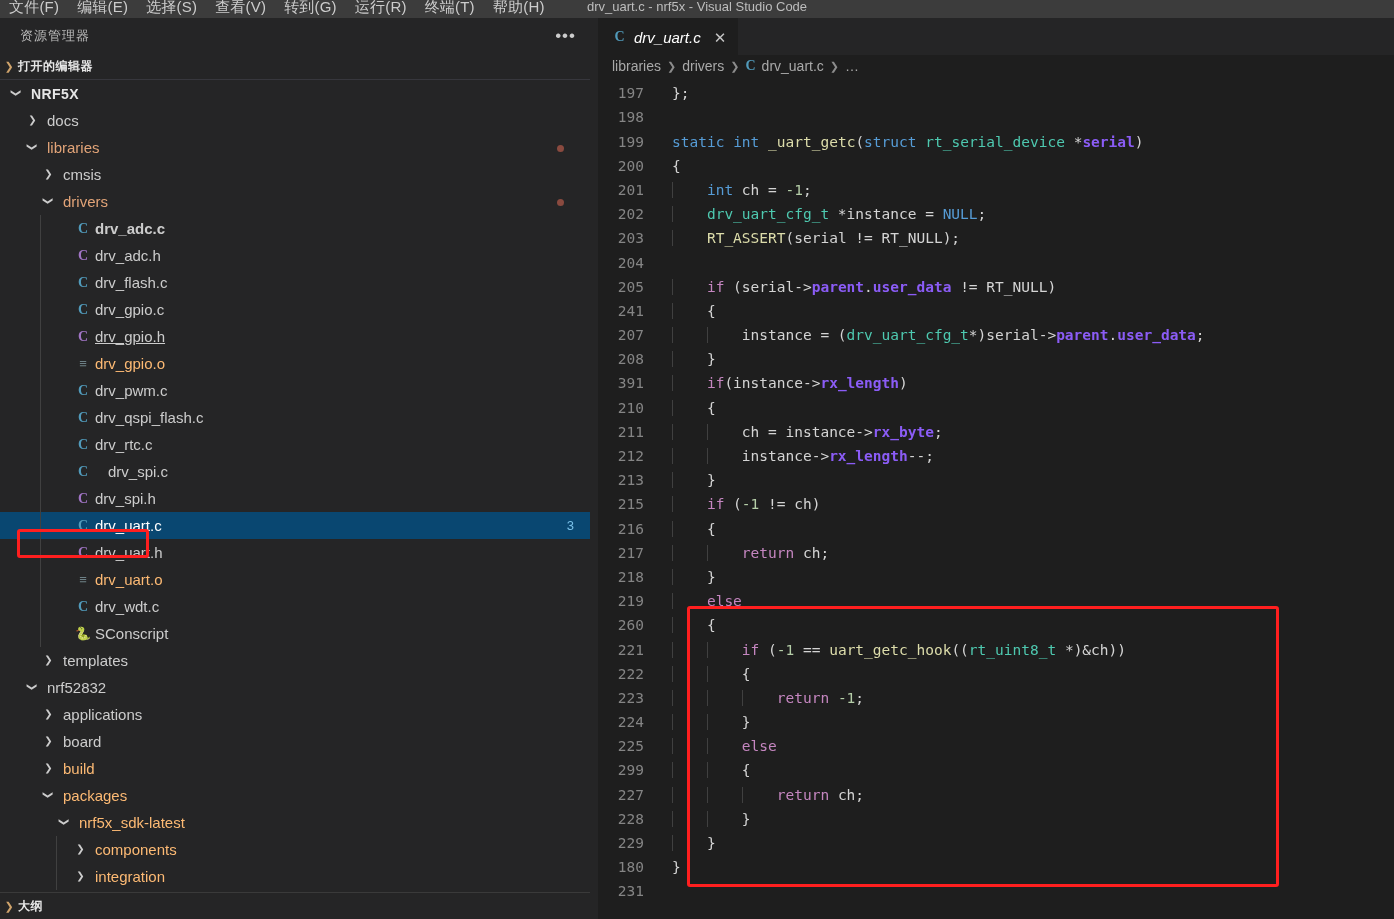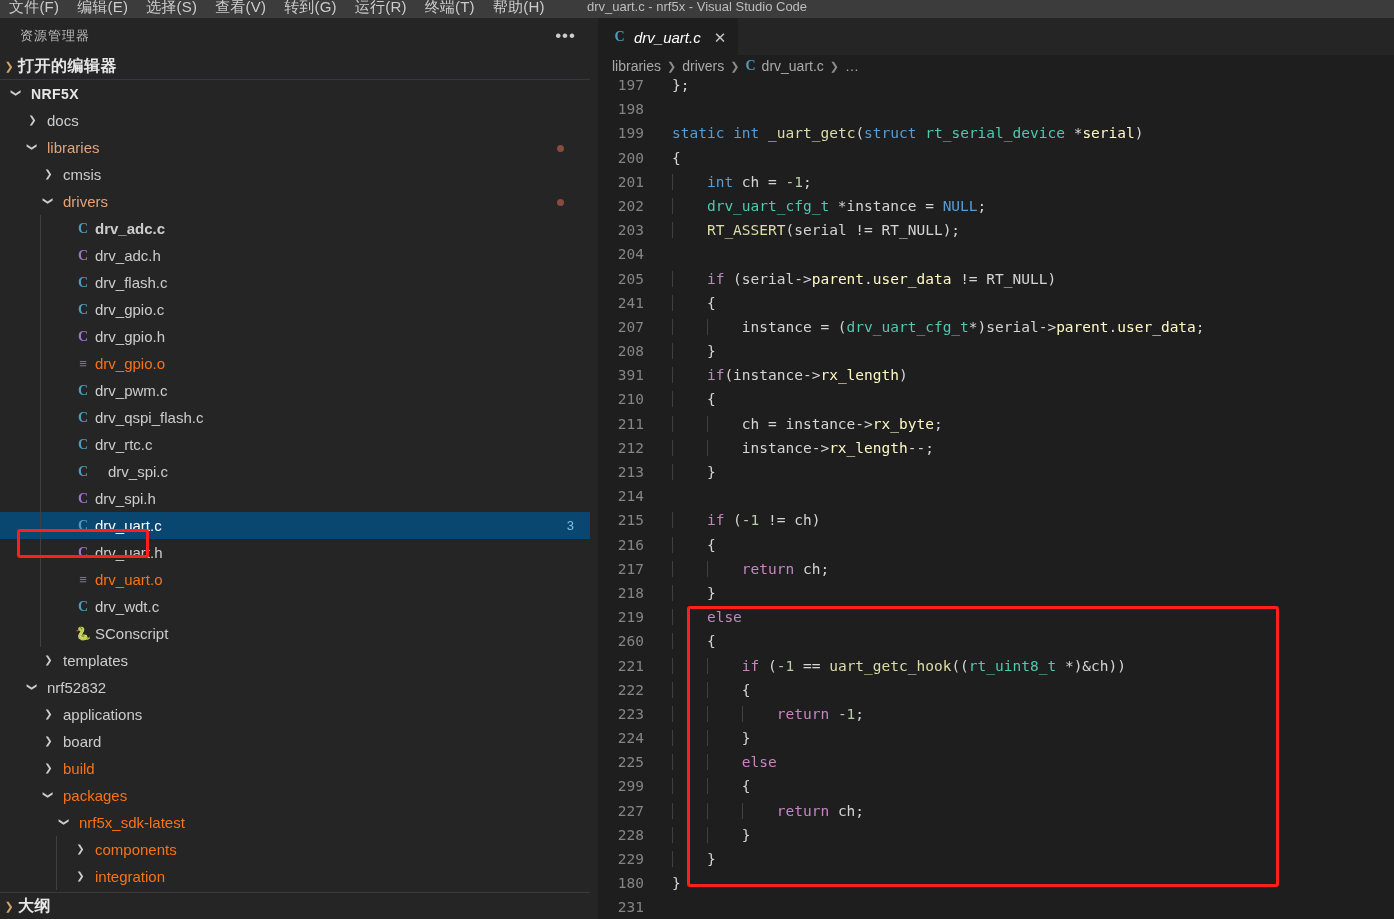--- a/index.html
+++ b/index.html
@@ -45,21 +45,21 @@
   .dots { color: #cccccc; font-size: 17px; letter-spacing: 1px; line-height: 10px; }
 
   .section-open-editors {
     height: 27px; display: flex; align-items: center;
     border-bottom: 1px solid #37373d;
   }
   .sec-chevron {
     width: 18px; text-align: center; color: #cfa36b; font-size: 11px;
   }
   .sec-label {
-    font-size: 16px; font-weight: bold; color: #e7e7e7; letter-spacing: .5px;
+    font-size: 12px; font-weight: bold; color: #e7e7e7; letter-spacing: .5px;
   }
 
   .tree { position: relative; }
   .row {
     position: relative; height: 27px; display: flex; align-items: center;
     white-space: nowrap; cursor: pointer;
   }
   .row.selected { background: #094771; }
   .row .ind { display: inline-block; }
   .twisty {
@@ -76,21 +76,21 @@
     font-size: 14px; font-weight: bold; font-family: "Liberation Serif", serif;
   }
   .ficon.c-src { color: #519aba; }
   .ficon.c-hdr { color: #a074c4; }
   .ficon.obj   { color: #6d8086; font-family: "Liberation Sans", sans-serif; font-weight: normal; font-size: 13px; }
   .ficon.py    { color: #519aba; font-size: 13px; }
 
   .label { font-size: 15px; color: #cccccc; }
   .label.folder-root { font-weight: bold; color: #e6e6e6; font-size: 14px; letter-spacing: .4px; }
   .label.modified { color: #e2a478; }
-  .label.dim { color: #f97316; }
+  .label.dim { color: #fdba74; }
   .label.white { color: #ffffff; }
 
   .dot-badge {
     position: absolute; right: 26px; top: 11px;
     width: 7px; height: 7px; border-radius: 50%; background: #8a4a3f;
   }
   .num-badge {
     position: absolute; right: 16px; top: 0; height: 27px;
     display: flex; align-items: center;
     font-size: 13px; color: #79c0e8;
@@ -125,33 +125,33 @@
     height: 22px; display: flex; align-items: center; gap: 6px;
     padding-left: 14px; background: #1e1e1e; font-size: 14px; color: #a9a9a9;
   }
   .bc-sep { color: #8c8c8c; font-size: 11px; }
   .bc-icon { color: #519aba; font-weight: bold; font-family: "Liberation Serif", serif; font-size: 14px; }
 
   .code-area {
     position: relative; height: 842px; overflow: hidden;
     font-family: "DejaVu Sans Mono", monospace; font-size: 14.5px;
   }
-  .cline { height: 24.2px; display: flex; align-items: flex-start; white-space: pre; }
+  .cline { height: 24.2px; display: flex; align-items: flex-end; white-space: pre; }
   .lnum {
     width: 58px; min-width: 58px; text-align: right; padding-right: 12px;
     color: #858585; font-size: 14.5px;
   }
   .ctext { position: relative; padding-left: 16px; color: #d4d4d4; }
 
   
   .k   { color: #569cd6; }   
   .ctl { color: #c586c0; }   
   .fn  { color: #dcdcaa; }   
   .ty  { color: #4ec9b0; }   
-  .var { color: #fef9c3; }   
+  .var { color: #8b5cf6; font-weight: bold; }   
   .mac { color: #dcdcaa; }   
   .num { color: #b5cea8; }
   .pun { color: #d4d4d4; }
 
   .ig { position: absolute; top: 0; bottom: 0; width: 1px; background: #404040; }
 
   
   .redbox {
     position: absolute; border: 3px solid #ff1f1f; border-radius: 3px;
     pointer-events: none;
@@ -237,21 +237,21 @@
         <div class="row">
           <span class="ind" style="width: 56px;"></span>
           <span class="twisty blank"></span>
           <span class="ficon c-src">C</span>
           <span class="label " style="margin-left: 2px;">drv_gpio.c</span>
         </div>
         <div class="row">
           <span class="ind" style="width: 56px;"></span>
           <span class="twisty blank"></span>
           <span class="ficon c-hdr">C</span>
-          <span class="label " style="margin-left: 2px;">drv_gpio.h</span>
+          <span class="label " style="margin-left: 2px; text-decoration: underline;">drv_gpio.h</span>
         </div>
         <div class="row">
           <span class="ind" style="width: 56px;"></span>
           <span class="twisty blank"></span>
           <span class="ficon obj">≡</span>
           <span class="label dim" style="margin-left: 2px;">drv_gpio.o</span>
         </div>
         <div class="row">
           <span class="ind" style="width: 56px;"></span>
           <span class="twisty blank"></span>
@@ -400,21 +400,20 @@
         <div class="cline"><span class="lnum">204</span><span class="ctext"><span class="ig" style="left: 16px;"></span></span></div>
         <div class="cline"><span class="lnum">205</span><span class="ctext"><span class="ig" style="left: 16px;"></span><span>    </span><span class="ctl">if</span><span> (serial-&gt;</span><span class="var">parent</span><span>.</span><span class="var">user_data</span><span> != </span><span class="pun">RT_NULL</span><span>)</span></span></div>
         <div class="cline"><span class="lnum">241</span><span class="ctext"><span class="ig" style="left: 16px;"></span><span>    </span><span>{</span></span></div>
         <div class="cline"><span class="lnum">207</span><span class="ctext"><span class="ig" style="left: 16px;"></span><span class="ig" style="left: 51px;"></span><span>        instance = (</span><span class="ty">drv_uart_cfg_t</span><span>*)serial-&gt;</span><span class="var">parent</span><span>.</span><span class="var">user_data</span><span>;</span></span></div>
         <div class="cline"><span class="lnum">208</span><span class="ctext"><span class="ig" style="left: 16px;"></span><span>    </span><span>}</span></span></div>
         <div class="cline"><span class="lnum">391</span><span class="ctext"><span class="ig" style="left: 16px;"></span><span>    </span><span class="ctl">if</span><span>(instance-&gt;</span><span class="var">rx_length</span><span>)</span></span></div>
         <div class="cline"><span class="lnum">210</span><span class="ctext"><span class="ig" style="left: 16px;"></span><span>    </span><span>{</span></span></div>
         <div class="cline"><span class="lnum">211</span><span class="ctext"><span class="ig" style="left: 16px;"></span><span class="ig" style="left: 51px;"></span><span>        ch = instance-&gt;</span><span class="var">rx_byte</span><span>;</span></span></div>
         <div class="cline"><span class="lnum">212</span><span class="ctext"><span class="ig" style="left: 16px;"></span><span class="ig" style="left: 51px;"></span><span>        instance-&gt;</span><span class="var">rx_length</span><span>--;</span></span></div>
         <div class="cline"><span class="lnum">213</span><span class="ctext"><span class="ig" style="left: 16px;"></span><span>    </span><span>}</span></span></div>
-        <div class="cline"><span class="lnum">214</span><span class="ctext"><span class="ig" style="left: 16px;"></span></span></div>
         <div class="cline"><span class="lnum">215</span><span class="ctext"><span class="ig" style="left: 16px;"></span><span>    </span><span class="ctl">if</span><span> (</span><span class="num">-1</span><span> != ch)</span></span></div>
         <div class="cline"><span class="lnum">216</span><span class="ctext"><span class="ig" style="left: 16px;"></span><span>    </span><span>{</span></span></div>
         <div class="cline"><span class="lnum">217</span><span class="ctext"><span class="ig" style="left: 16px;"></span><span class="ig" style="left: 51px;"></span><span>        </span><span class="ctl">return</span><span> ch;</span></span></div>
         <div class="cline"><span class="lnum">218</span><span class="ctext"><span class="ig" style="left: 16px;"></span><span>    </span><span>}</span></span></div>
         <div class="cline"><span class="lnum">219</span><span class="ctext"><span class="ig" style="left: 16px;"></span><span>    </span><span class="ctl">else</span></span></div>
         <div class="cline"><span class="lnum">260</span><span class="ctext"><span class="ig" style="left: 16px;"></span><span>    </span><span>{</span></span></div>
         <div class="cline"><span class="lnum">221</span><span class="ctext"><span class="ig" style="left: 16px;"></span><span class="ig" style="left: 51px;"></span><span>        </span><span class="ctl">if</span><span> (</span><span class="num">-1</span><span> == </span><span class="fn">uart_getc_hook</span><span>((</span><span class="ty">rt_uint8_t</span><span> *)&amp;ch))</span></span></div>
         <div class="cline"><span class="lnum">222</span><span class="ctext"><span class="ig" style="left: 16px;"></span><span class="ig" style="left: 51px;"></span><span>        </span><span>{</span></span></div>
         <div class="cline"><span class="lnum">223</span><span class="ctext"><span class="ig" style="left: 16px;"></span><span class="ig" style="left: 51px;"></span><span class="ig" style="left: 86px;"></span><span>            </span><span class="ctl">return</span><span> </span><span class="num">-1</span><span>;</span></span></div>
         <div class="cline"><span class="lnum">224</span><span class="ctext"><span class="ig" style="left: 16px;"></span><span class="ig" style="left: 51px;"></span><span>        </span><span>}</span></span></div>

